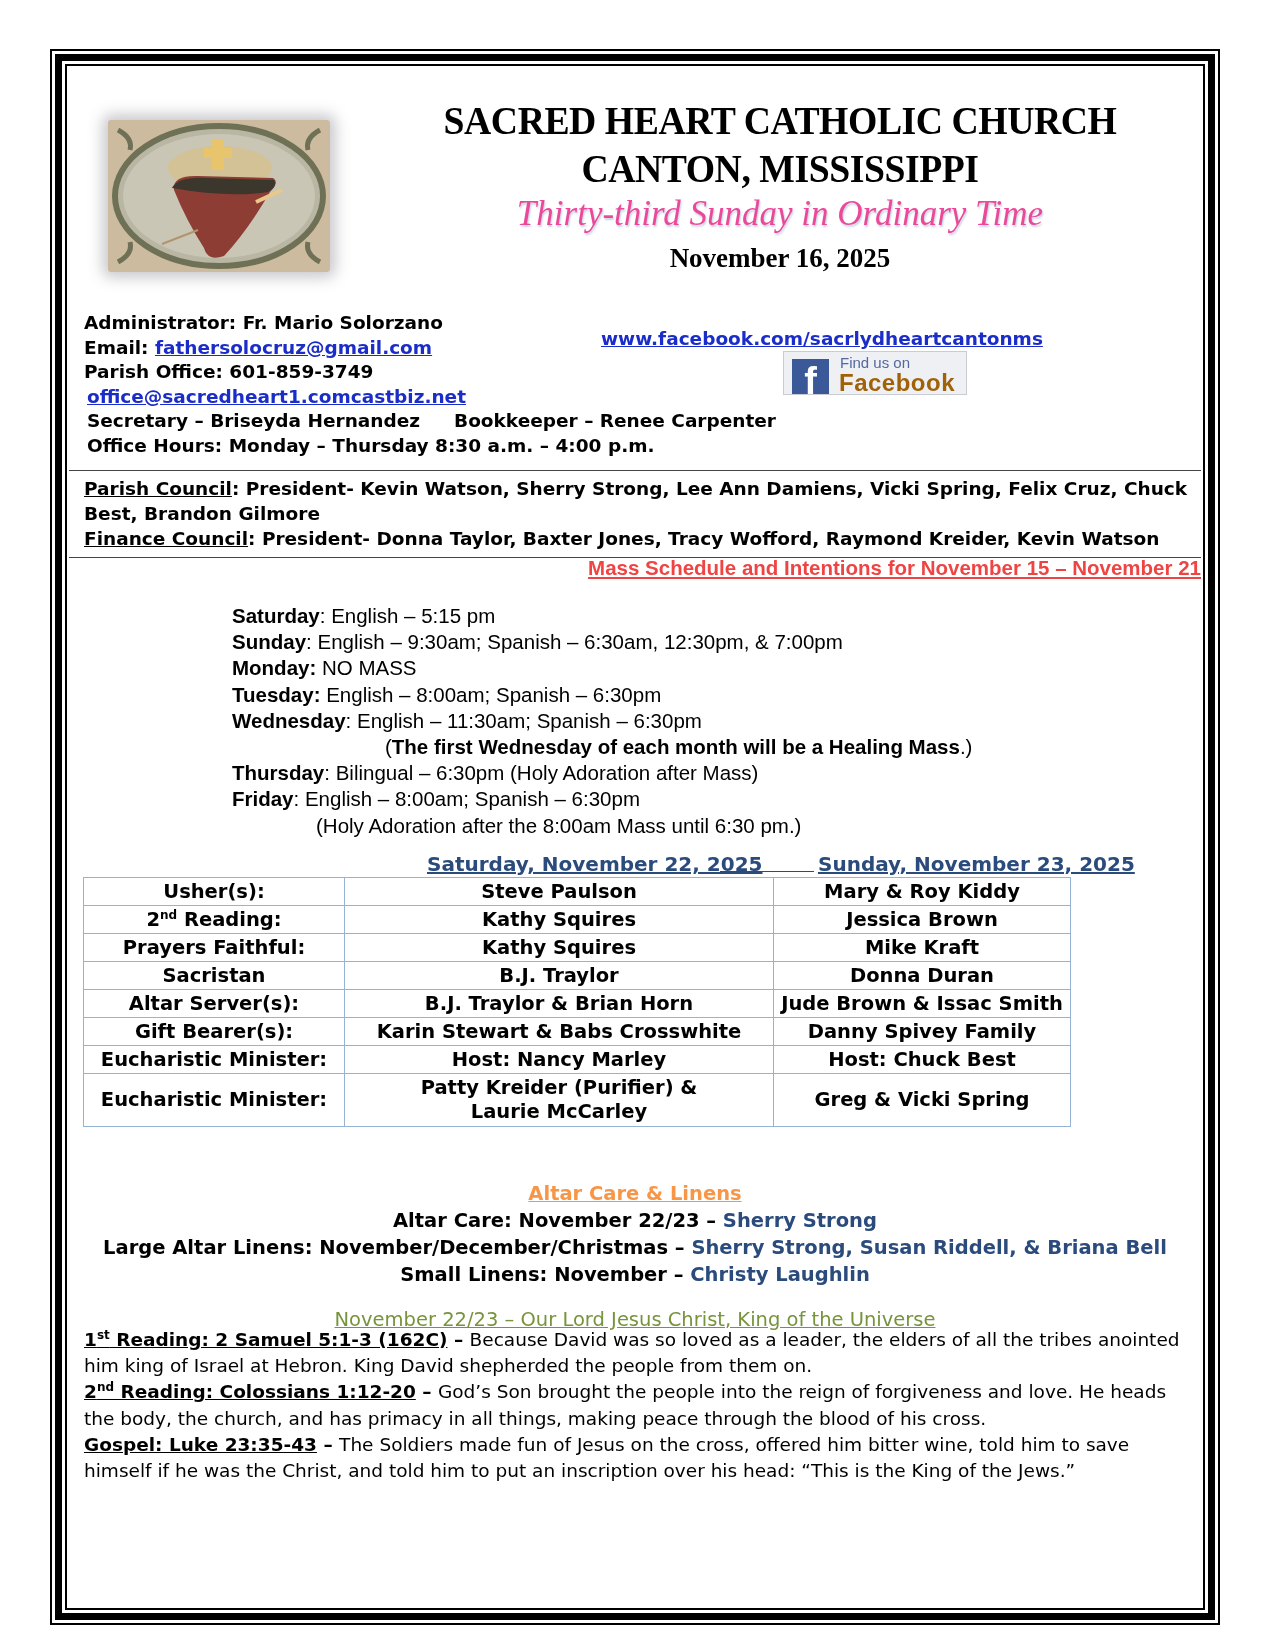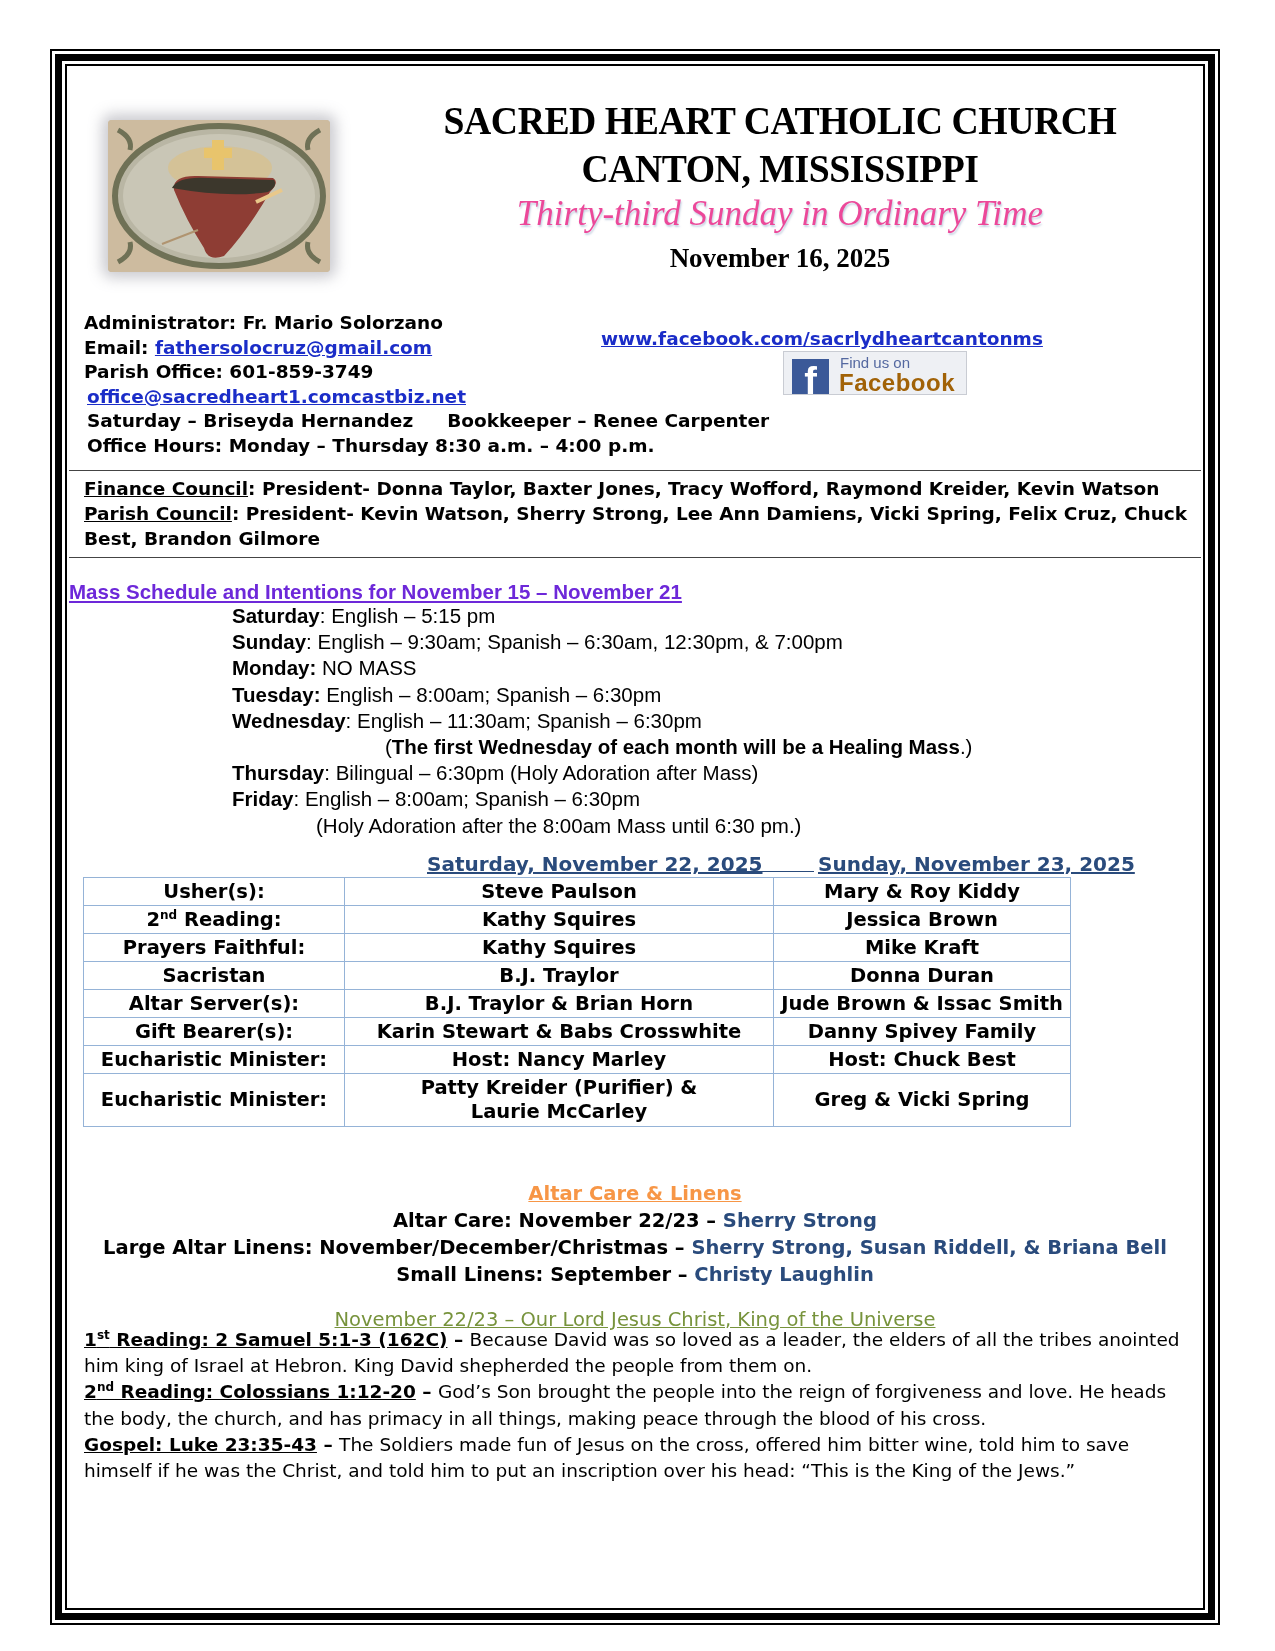--- a/index.html
+++ b/index.html
@@ -30,21 +30,21 @@
   .fb-f { position: absolute; left: 8px; top: 7px; width: 37px; height: 40px; background: #3b5998; color: #fff; font-family: "Liberation Sans", sans-serif; font-weight: bold; font-size: 38px; line-height: 44px; text-align: center; }
   .fb-small { position: absolute; left: 56px; top: 2px; font-family: "Liberation Sans", sans-serif; font-size: 15px; color: #5468a0; }
   .fb-big { position: absolute; left: 55px; top: 17px; font-family: "Liberation Sans", sans-serif; font-size: 24px; color: #a16207; font-weight: bold; letter-spacing: 0.5px; }
 
   .rule { position: absolute; left: 69px; width: 1132px; border-top: 1px solid #444; }
 
   .council { position: absolute; left: 84px; top: 476px; width: 1115px; font-weight: bold; font-size: 18.5px; line-height: 25px; }
   .u { text-decoration: underline; }
 
   
-  .mass-head { position: absolute; left: 69px; width: 1132px; top: 580px; text-align: left; font-family: "Liberation Sans", sans-serif; font-weight: bold; font-size: 20.5px; color: #6d28d9; }
+  .mass-head { position: absolute; left: 69px; width: 1132px; top: 556px; text-align: right; font-family: "Liberation Sans", sans-serif; font-weight: bold; font-size: 20.5px; color: #ef4444; }
   .mass-head span { text-decoration: underline; }
   .sched { position: absolute; left: 232px; top: 603px; font-family: "Liberation Sans", sans-serif; font-size: 20.5px; line-height: 26.2px; white-space: nowrap; }
   .sched .row { display: block; }
   .sched b { font-weight: bold; }
   .sched .note-wed { padding-left: 153px; }
   .sched .note-fri { padding-left: 84px; }
 
   
   .day-heads { position: absolute; top: 852px; left: 0; width: 1275px; font-weight: bold; font-size: 20px; color: #2a4b7c; }
   .day-heads .sat { position: absolute; left: 391px; text-decoration: underline; margin-left: 36px; }
@@ -97,35 +97,35 @@
 <div class="title-1">SACRED HEART CATHOLIC CHURCH</div>
 <div class="title-2">CANTON, MISSISSIPPI</div>
 <div class="subtitle">Thirty-third Sunday in Ordinary Time</div>
 <div class="date">November 16, 2025</div>
 
 <div class="contact">
   <span class="row">Administrator: Fr. Mario Solorzano</span>
   <span class="row"><span>Email: </span><a class="link">fathersolocruz@gmail.com</a></span>
   <span class="row">Parish Office: 601-859-3749</span>
   <span class="row indent1"><a class="link">office@sacredheart1.comcastbiz.net</a></span>
-  <span class="row indent1"><span>Saturday – Briseyda Hernandez</span><span class="gap-wide"></span><span>Bookkeeper – Renee Carpenter</span></span>
+  <span class="row indent1"><span>Secretary – Briseyda Hernandez</span><span class="gap-wide"></span><span>Bookkeeper – Renee Carpenter</span></span>
   <span class="row indent1">Office Hours: Monday – Thursday 8:30 a.m. – 4:00 p.m.</span>
 </div>
 <div class="fb-link"><a class="link">www.facebook.com/sacrlydheartcantonms</a></div>
 <div class="fb-badge">
   <div class="fb-f">f</div>
   <div class="fb-small">Find us on</div>
   <div class="fb-big">Facebook</div>
 </div>
 
 <div class="rule" style="top:470px"></div>
 
 <div class="council">
+  <div><span class="u">Parish Council</span><span>: President- Kevin Watson, Sherry Strong, Lee Ann Damiens, Vicki Spring, Felix Cruz, Chuck Best, Brandon Gilmore</span></div>
   <div><span class="u">Finance Council</span><span>: President- Donna Taylor, Baxter Jones, Tracy Wofford, Raymond Kreider, Kevin Watson</span></div>
-  <div><span class="u">Parish Council</span><span>: President- Kevin Watson, Sherry Strong, Lee Ann Damiens, Vicki Spring, Felix Cruz, Chuck Best, Brandon Gilmore</span></div>
 </div>
 
 <div class="rule" style="top:557px"></div>
 
 <div class="mass-head"><span>Mass Schedule and Intentions for November 15 – November 21</span></div>
 <div class="sched">
   <span class="row"><b>Saturday</b><span>: </span><span>English – 5:15 pm</span></span>
   <span class="row"><b>Sunday</b><span>: </span><span>English – 9:30am; Spanish – 6:30am, 12:30pm, &amp; 7:00pm</span></span>
   <span class="row"><b>Monday:</b><span> </span><span>NO MASS</span></span>
   <span class="row"><b>Tuesday:</b><span> </span><span>English – 8:00am; Spanish – 6:30pm</span></span>
@@ -183,21 +183,21 @@
     <td class="sat"><span>Patty Kreider (Purifier) &amp;</span><br><span>Laurie McCarley</span></td>
     <td>Greg &amp; Vicki Spring</td>
   </tr>
 </tbody>
   </table>
 
 <div class="altar">
   <div class="hd">Altar Care &amp; Linens</div>
   <div><span>Altar Care: November 22/23 – </span><span class="nm">Sherry Strong</span></div>
   <div><span>Large Altar Linens: November/December/Christmas – </span><span class="nm">Sherry Strong, Susan Riddell, &amp; Briana Bell</span></div>
-  <div><span>Small Linens: September – </span><span class="nm">Christy Laughlin</span></div>
+  <div><span>Small Linens: November – </span><span class="nm">Christy Laughlin</span></div>
 </div>
 
 <div class="read-head">November 22/23 – Our Lord Jesus Christ, King of the Universe</div>
 <div class="readings">
   <div><span class="ref"><span>1</span><sup>st</sup><span> Reading: 2 Samuel 5:1-3 (162C)</span></span><span class="dash"> – </span><span>Because David was so loved as a leader, the elders of all the tribes anointed him king of Israel at Hebron. King David shepherded the people from them on.</span></div>
   <div><span class="ref"><span>2</span><sup>nd</sup><span> Reading: Colossians 1:12-20</span></span><span class="dash"> – </span><span>God’s Son brought the people into the reign of forgiveness and love. He heads the body, the church, and has primacy in all things, making peace through the blood of his cross.</span></div>
   <div><span class="ref">Gospel: Luke 23:35-43</span><span class="dash"> – </span><span>The Soldiers made fun of Jesus on the cross, offered him bitter wine, told him to save himself if he was the Christ, and told him to put an inscription over his head: “This is the King of the Jews.”</span></div>
 </div>
 
 </body></html>

